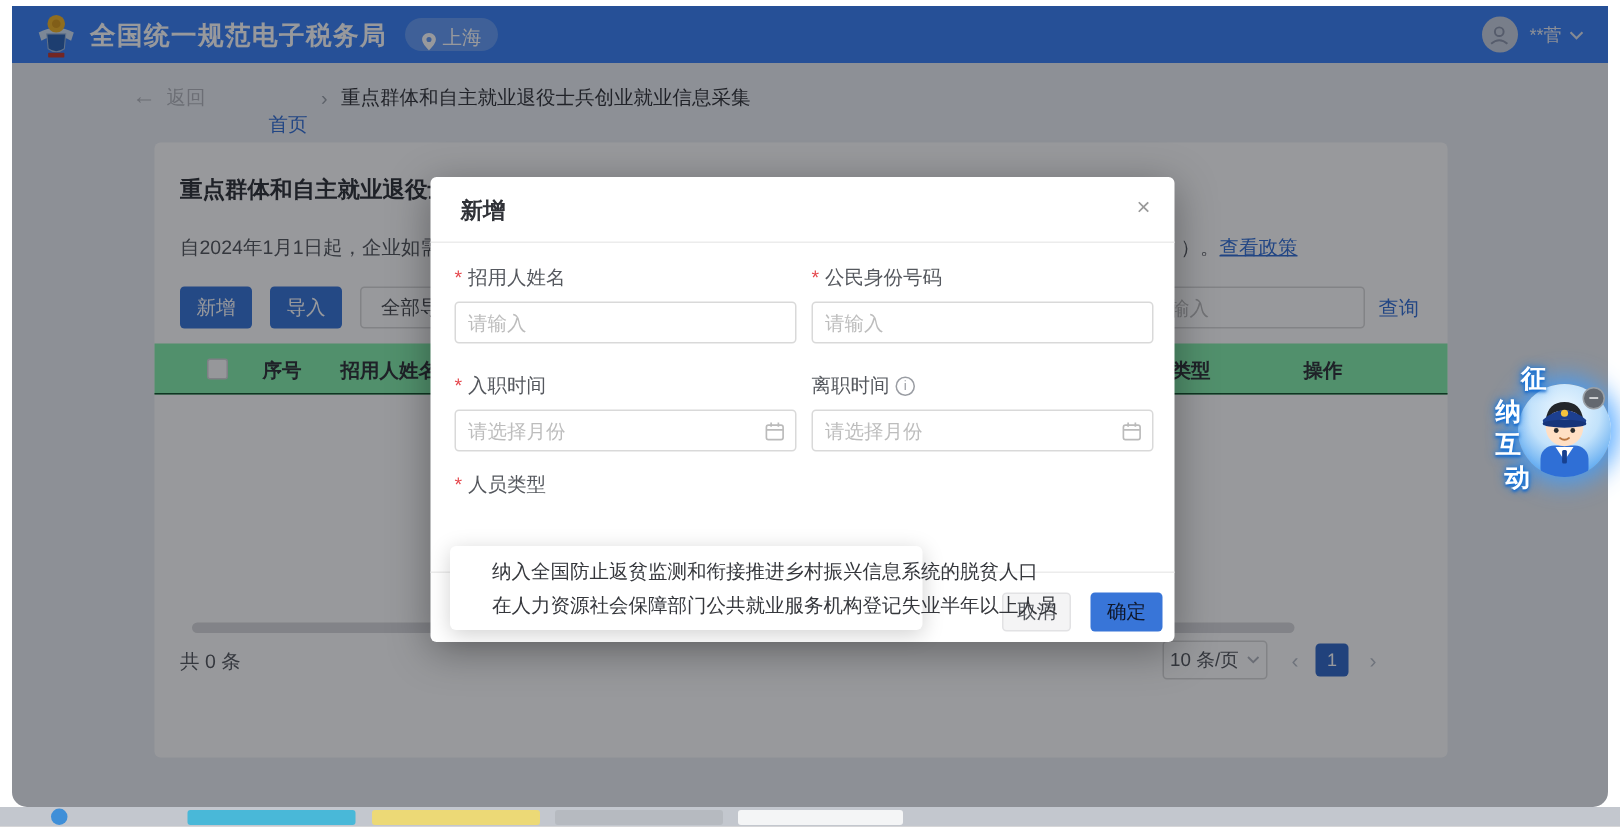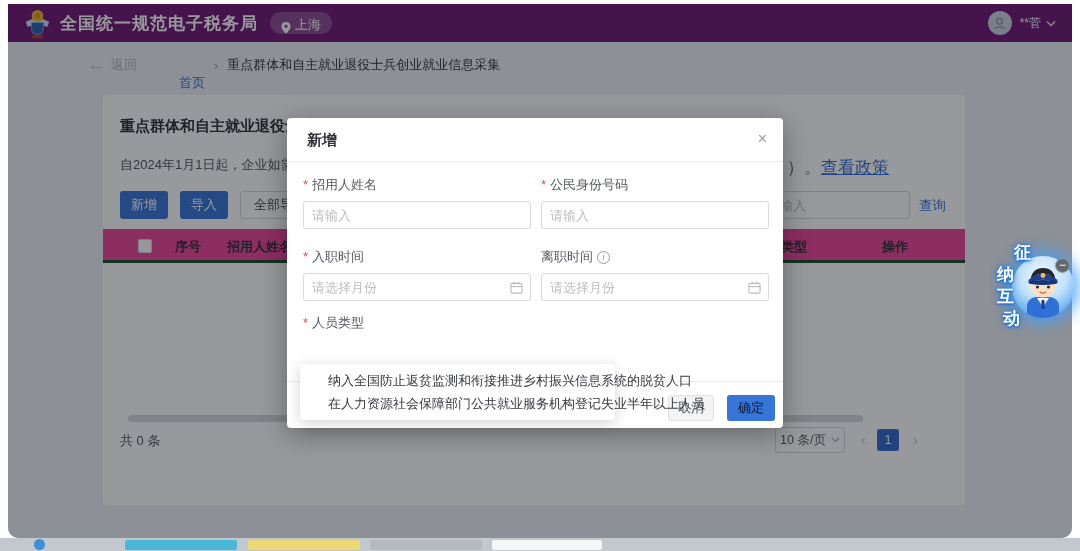--- a/index.html
+++ b/index.html
@@ -4,21 +4,21 @@
 <style>
   * { box-sizing: border-box; margin: 0; padding: 0; }
   body { margin:0; background:#fff; font-family:"Liberation Sans","DejaVu Sans",sans-serif; }
   .screen { position:relative; width:1080px; height:551px; background:#fff; overflow:hidden; }
 
   
   .page { position:absolute; left:8px; top:4px; width:1064px; height:534px;
           background:#edf0f5; border-radius:0 0 10px 10px; overflow:hidden; }
 
   
-  .hdr { position:absolute; left:0; top:0; right:0; height:38px; background:#701a75;
+  .hdr { position:absolute; left:0; top:0; right:0; height:38px; background:#3b82f6;
          display:flex; align-items:center; padding:0 16px; }
   .logo { width:27px; height:31px; margin-right:9px; flex:0 0 auto; }
   .app-title { color:#fff; font-size:17px; font-weight:bold; letter-spacing:1px; }
   .loc-pill { margin-left:12px; height:22px; padding:0 11px; border-radius:12px;
               background:rgba(255,255,255,.22); color:#fff; font-size:13px;
               display:flex; align-items:flex-end; gap:4px; cursor:pointer; }
   .hdr-right { margin-left:auto; display:flex; align-items:center; cursor:pointer; }
   .avatar { width:24px; height:24px; border-radius:50%; background:#c9d1e0;
             display:flex; align-items:center; justify-content:center; overflow:hidden; }
   .user-name { color:#e9edf6; font-size:12px; margin:0 5px 0 8px; }
@@ -36,41 +36,41 @@
   .card { position:absolute; left:95px; top:91px; width:862px; height:410px;
           background:#fff; border-radius:4px; }
   .card-title { position:absolute; left:17px; top:22px; font-size:15px; font-weight:bold;
                 color:#303238; white-space:nowrap; max-width:820px; overflow:hidden; }
   .period-btn { position:absolute; left:719px; top:21px; width:130px; height:27px;
                 background:#fff; border:1px solid #3b6fd4; border-radius:3px;
                 color:#3470d6; font-size:12.5px; cursor:pointer;
                 display:flex; align-items:center; justify-content:center; gap:5px; }
   .caret-down { font-size:9px; }
   .desc-left { position:absolute; left:17px; top:61px; font-size:13px; color:#55585e; white-space:nowrap; }
-  .desc-right { position:absolute; left:684px; top:61px; font-size:17px; color:#55585e; white-space:nowrap; }
+  .desc-right { position:absolute; left:684px; top:61px; font-size:13px; color:#55585e; white-space:nowrap; }
   .policy-link { color:#3470d6; text-decoration:underline; cursor:pointer; }
 
   .tbtn { position:absolute; top:96px; height:28px; border-radius:3px; font-size:13px; cursor:pointer; }
   .tbtn.primary { background:#3875d8; color:#fff; border:none; }
   .tbtn.plain { background:#fff; color:#4a4d52; border:1px solid #d9d9d9; }
   .btn-add { left:17px; width:48px; }
   .btn-import { left:77px; width:48px; }
   .btn-export { left:137px; width:80px; }
   .search-input { position:absolute; left:655px; top:96px; width:152px; height:28px;
                   border:1px solid #d9d9d9; border-radius:3px; padding:0 8px; font-size:13px; color:#333;
                   font-family:"Liberation Sans","DejaVu Sans",sans-serif; }
   .search-input::placeholder { color:#bdbdbd; }
   .search-link { position:absolute; left:816px; top:102px; font-size:13.5px; color:#3470d6; cursor:pointer; }
 
   .thead { position:absolute; left:0; top:134px; width:100%; height:34px;
-           background:#ec4899; border-bottom:3px solid #14532d; }
+           background:#86efac; border-bottom:1px solid #14532d; }
   .th { position:absolute; top:9px; font-size:13px; font-weight:bold; color:#303238; white-space:nowrap; }
   .cb { position:absolute; left:35px; top:10px; width:14px; height:14px;
         border:1px solid #d2d4d8; border-radius:2px; background:#fbfbfc; cursor:pointer; }
-  .th-seq { left:72px; } .th-name { left:124px; } .th-type { left:652px; } .th-op { left:766px;margin-left:13px; }
+  .th-seq { left:72px; } .th-name { left:124px; } .th-type { left:652px; } .th-op { left:766px; }
 
   .hscroll { position:absolute; left:25px; top:320px; width:735px; height:7px;
              background:#d9dadc; border-radius:4px; cursor:pointer; }
   .total { position:absolute; left:17px; top:337px; font-size:13px; color:#55585e; }
   .pagesize { position:absolute; left:672px; top:332px; width:70px; height:26px;
               border:1px solid #d9d9d9; border-radius:3px; background:#fff; color:#55585e;
               font-size:12.5px; display:flex; align-items:center; justify-content:center; gap:5px; cursor:pointer; }
   .pg-arrow { position:absolute; top:337px; font-size:14px; color:#b9bfc9; cursor:pointer; }
   .pg-prev { left:758px; } .pg-next { left:810px; }
   .pg-num { position:absolute; left:774px; top:334px; width:22px; height:22px; border-radius:3px;

